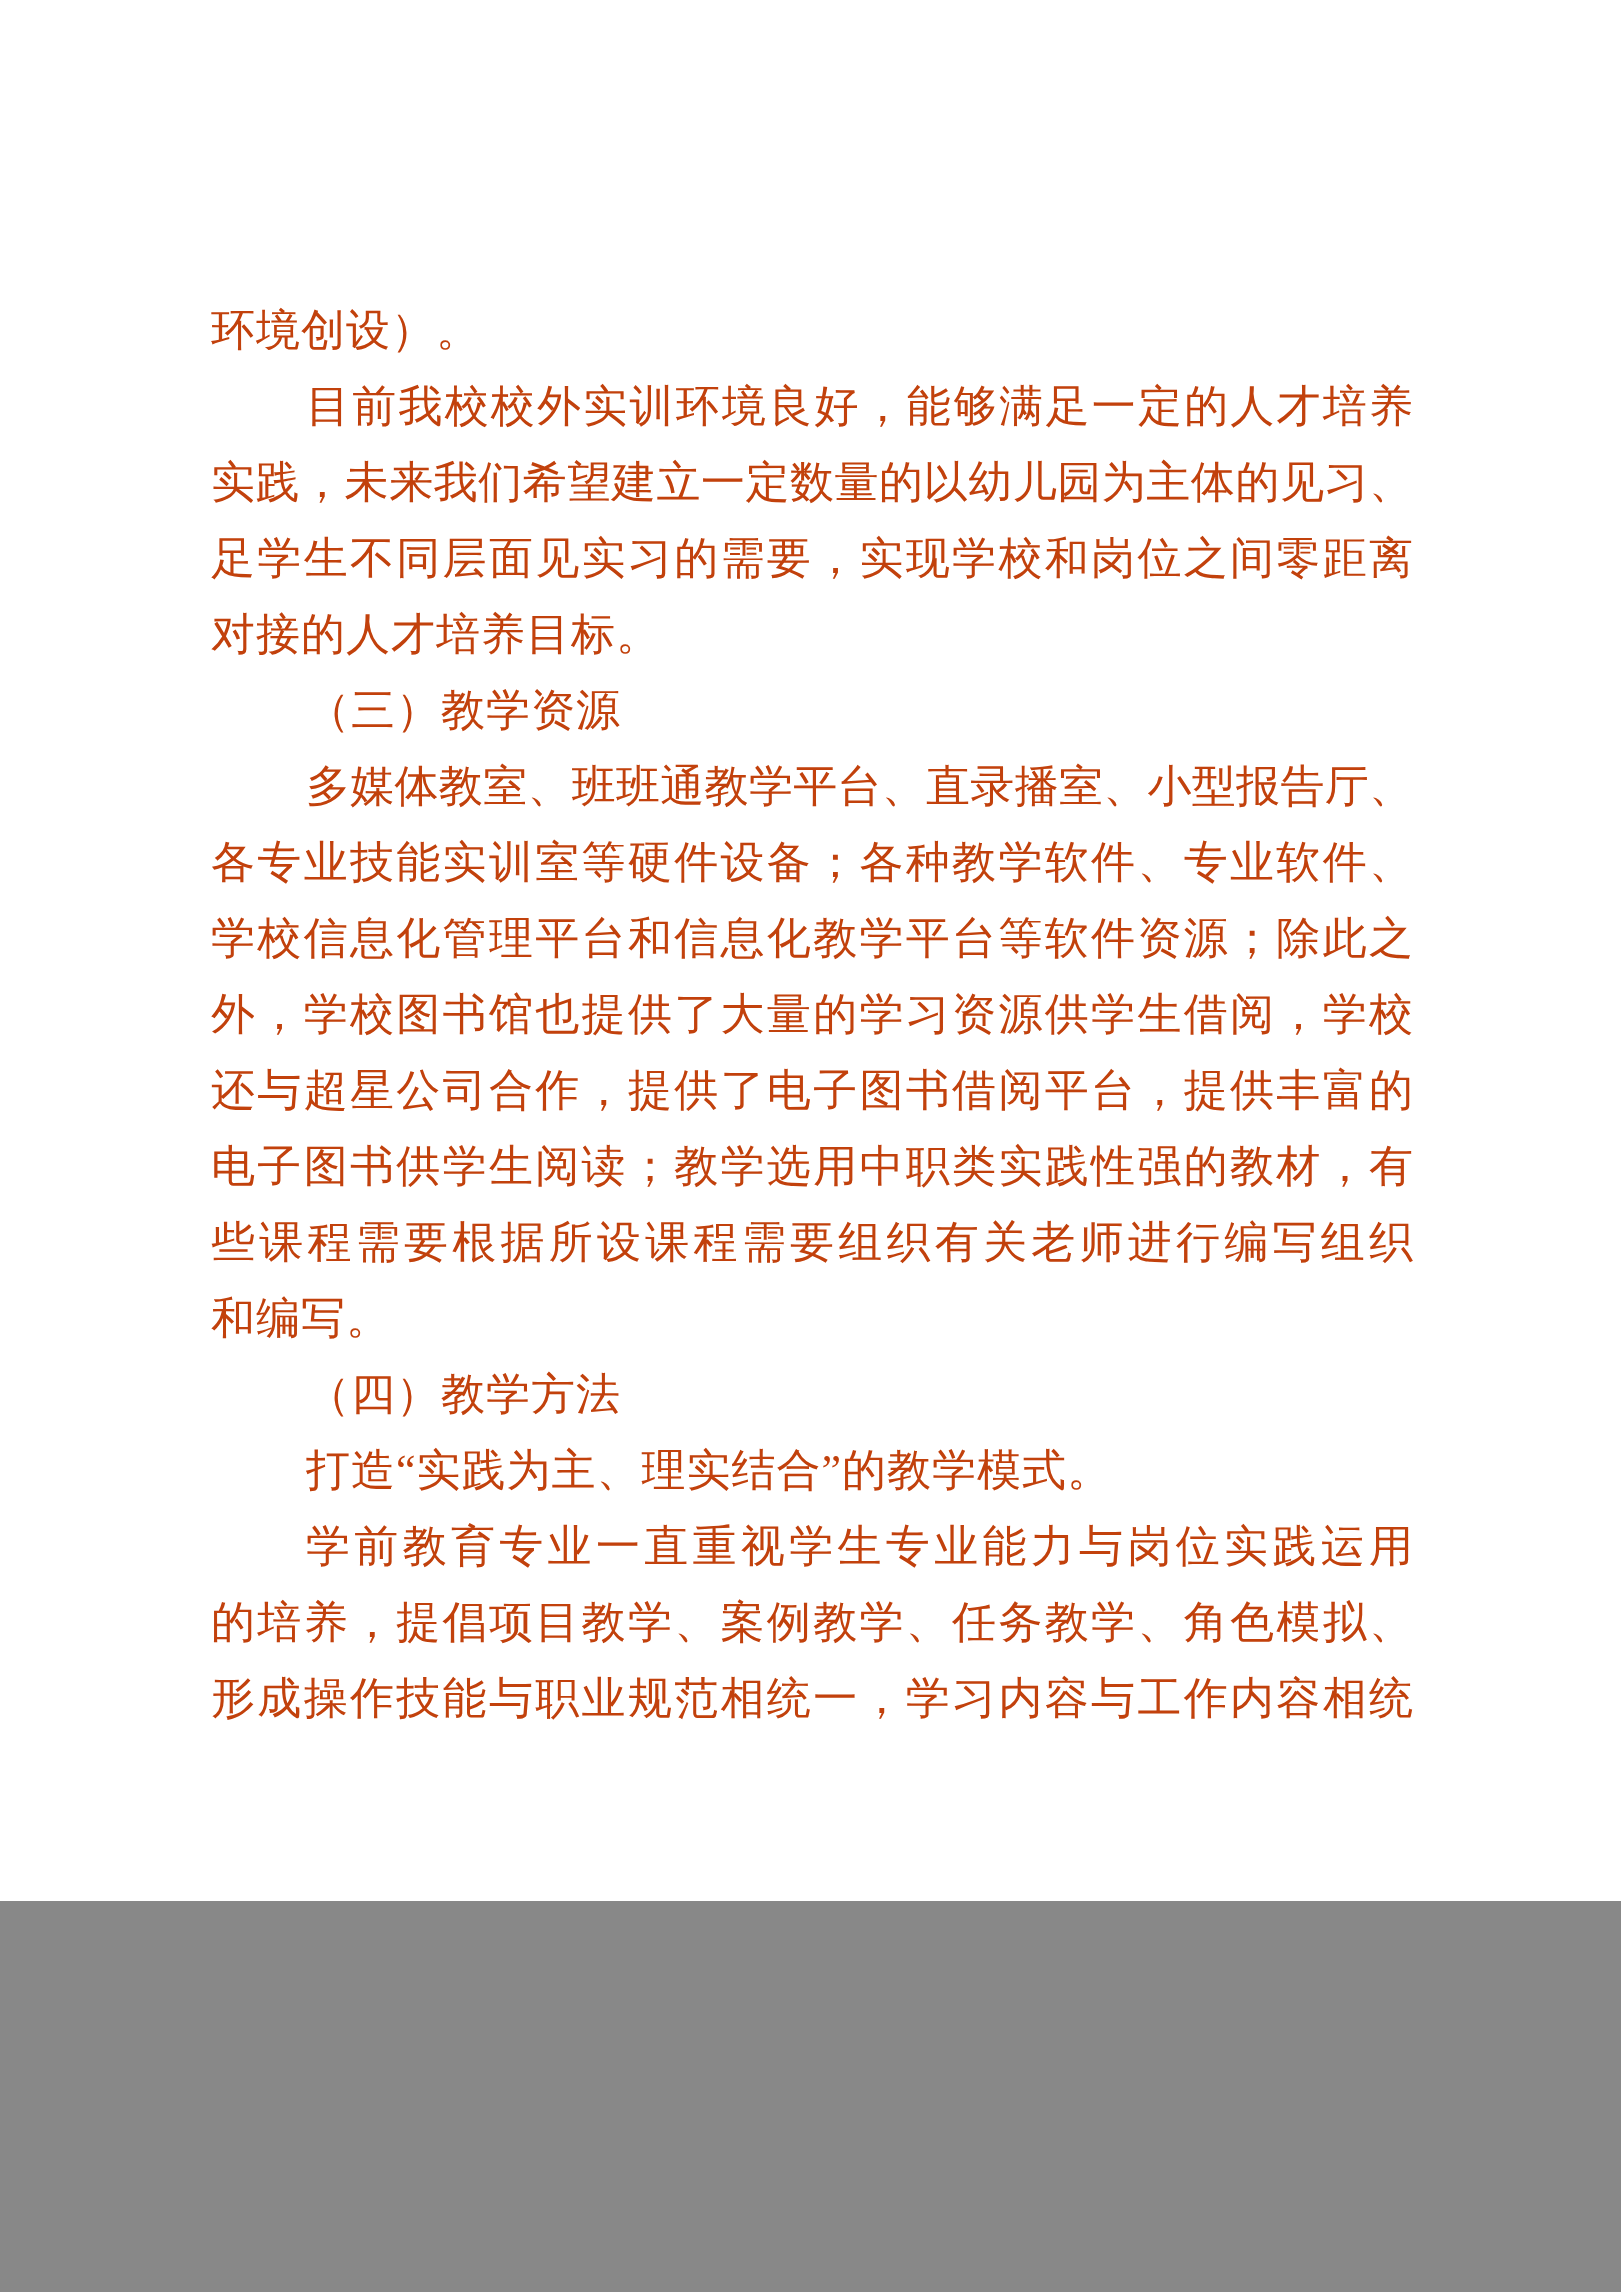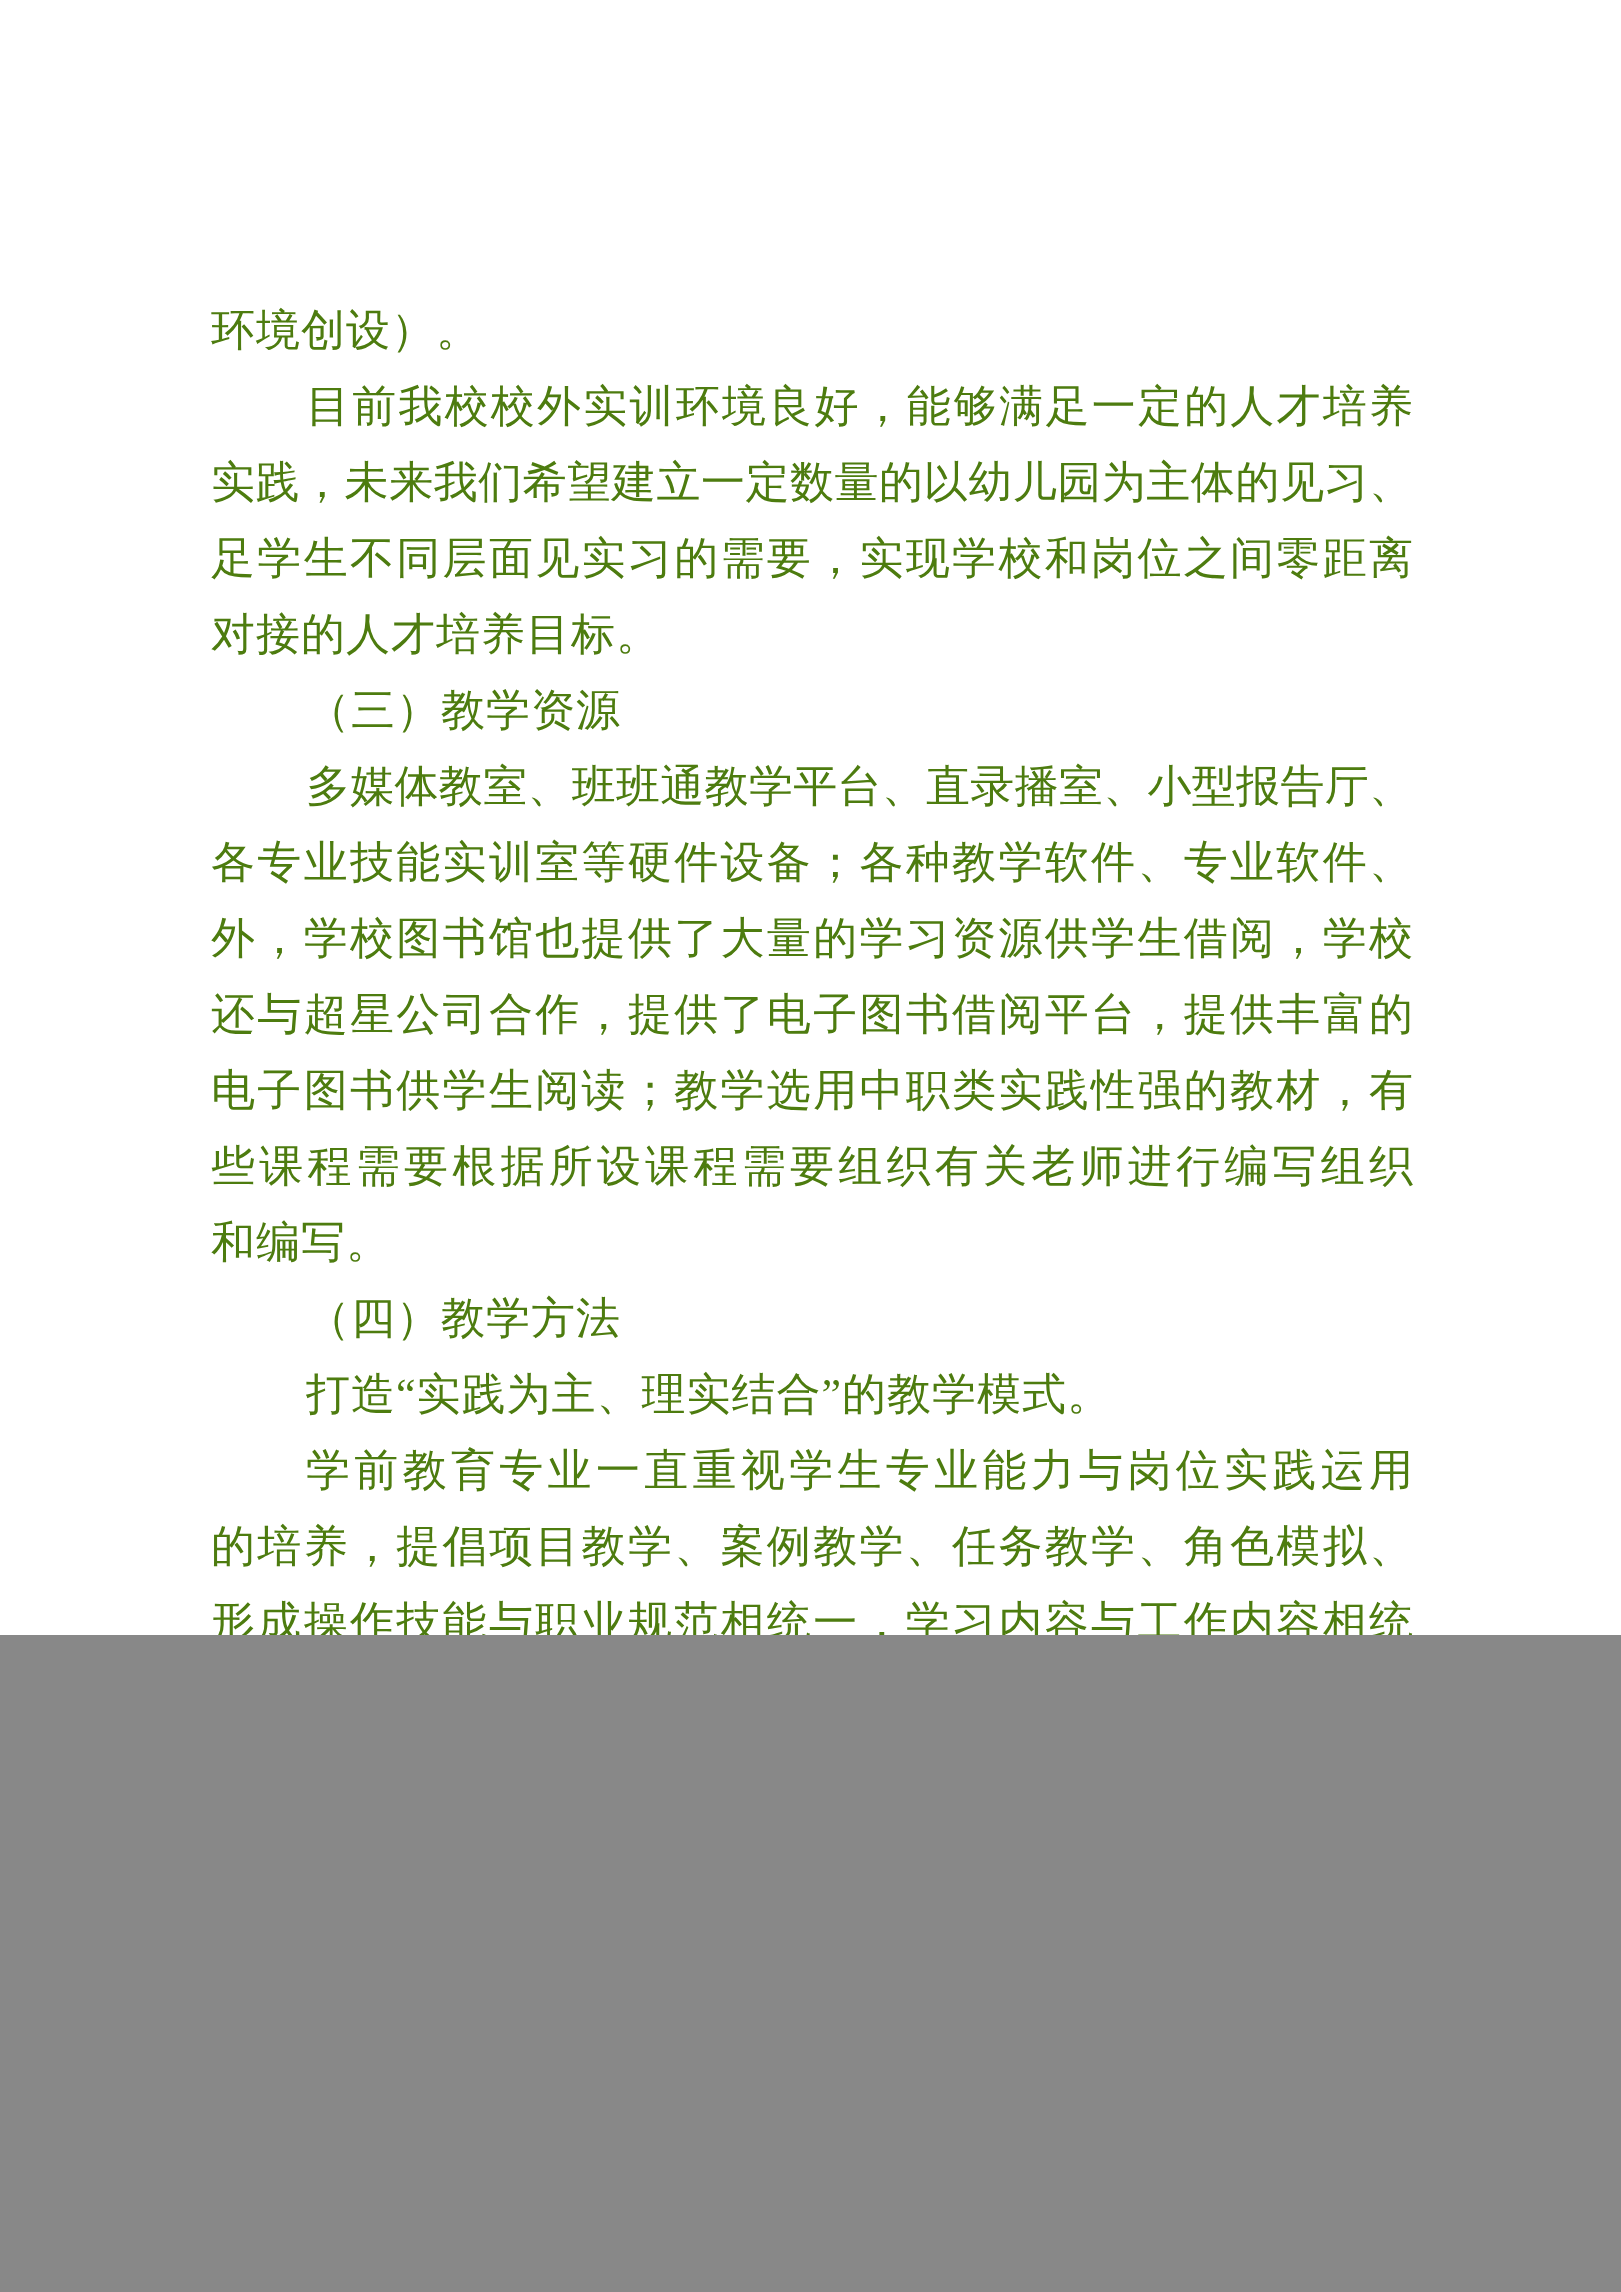--- a/index.html
+++ b/index.html
@@ -3,23 +3,23 @@
 <meta charset="utf-8">
 <style>
   html, body {
     margin: 0;
     padding: 0;
     background: #888;
   }
   .page {
     position: relative;
     width: 1621px;
-    height: 1635px;
+    height: 1901px;
     background: #ffffff;
-    color: #4d7c0f;
+    color: #c2410c;
     font-family: "Liberation Serif", "DejaVu Serif", serif;
     overflow: hidden;
     margin: 0 auto;
   }
   .content {
     position: absolute;
     left: 211px;
     top: 293px;
     width: 1202px;
   }
@@ -58,20 +58,21 @@
 <div class="page">
   <div class="content">
       <div class="line">环境创设）。</div>
       <div class="line indent fill">目前我校校外实训环境良好，能够满足一定的人才培养</div>
       <div class="line fill">实践，未来我们希望建立一定数量的以幼儿园为主体的见习、</div>
       <div class="line fill">足学生不同层面见实习的需要，实现学校和岗位之间零距离</div>
       <div class="line">对接的人才培养目标。</div>
       <div class="line indent heading">（三）教学资源</div>
       <div class="line indent fill">多媒体教室、班班通教学平台、直录播室、小型报告厅、</div>
       <div class="line fill">各专业技能实训室等硬件设备；各种教学软件、专业软件、</div>
+      <div class="line fill">学校信息化管理平台和信息化教学平台等软件资源；除此之</div>
       <div class="line fill">外，学校图书馆也提供了大量的学习资源供学生借阅，学校</div>
       <div class="line fill">还与超星公司合作，提供了电子图书借阅平台，提供丰富的</div>
       <div class="line fill">电子图书供学生阅读；教学选用中职类实践性强的教材，有</div>
       <div class="line fill">些课程需要根据所设课程需要组织有关老师进行编写组织</div>
       <div class="line">和编写。</div>
       <div class="line indent heading">（四）教学方法</div>
       <div class="line indent">打造“实践为主、理实结合”的教学模式。</div>
       <div class="line indent fill">学前教育专业一直重视学生专业能力与岗位实践运用</div>
       <div class="line fill">的培养，提倡项目教学、案例教学、任务教学、角色模拟、</div>
       <div class="line fill">形成操作技能与职业规范相统一，学习内容与工作内容相统</div>

